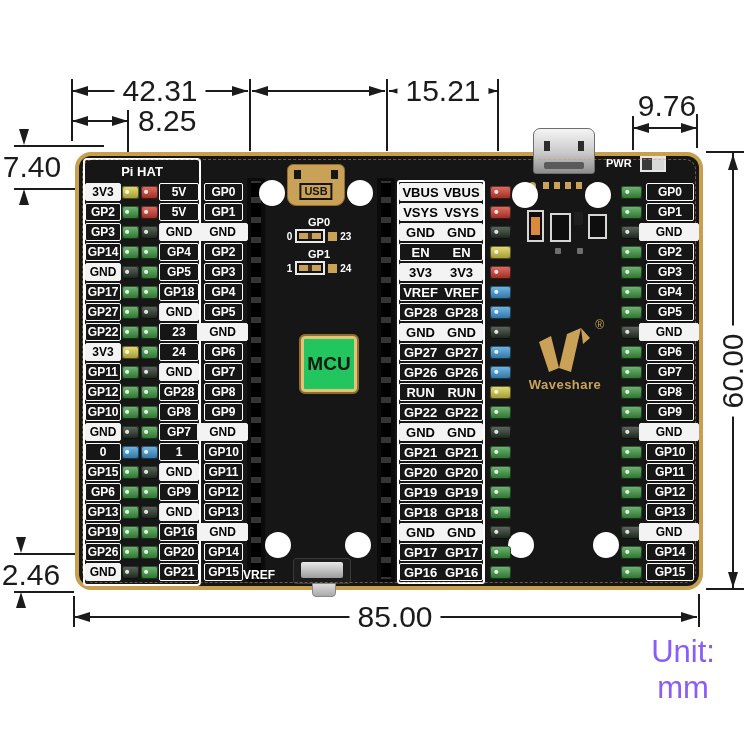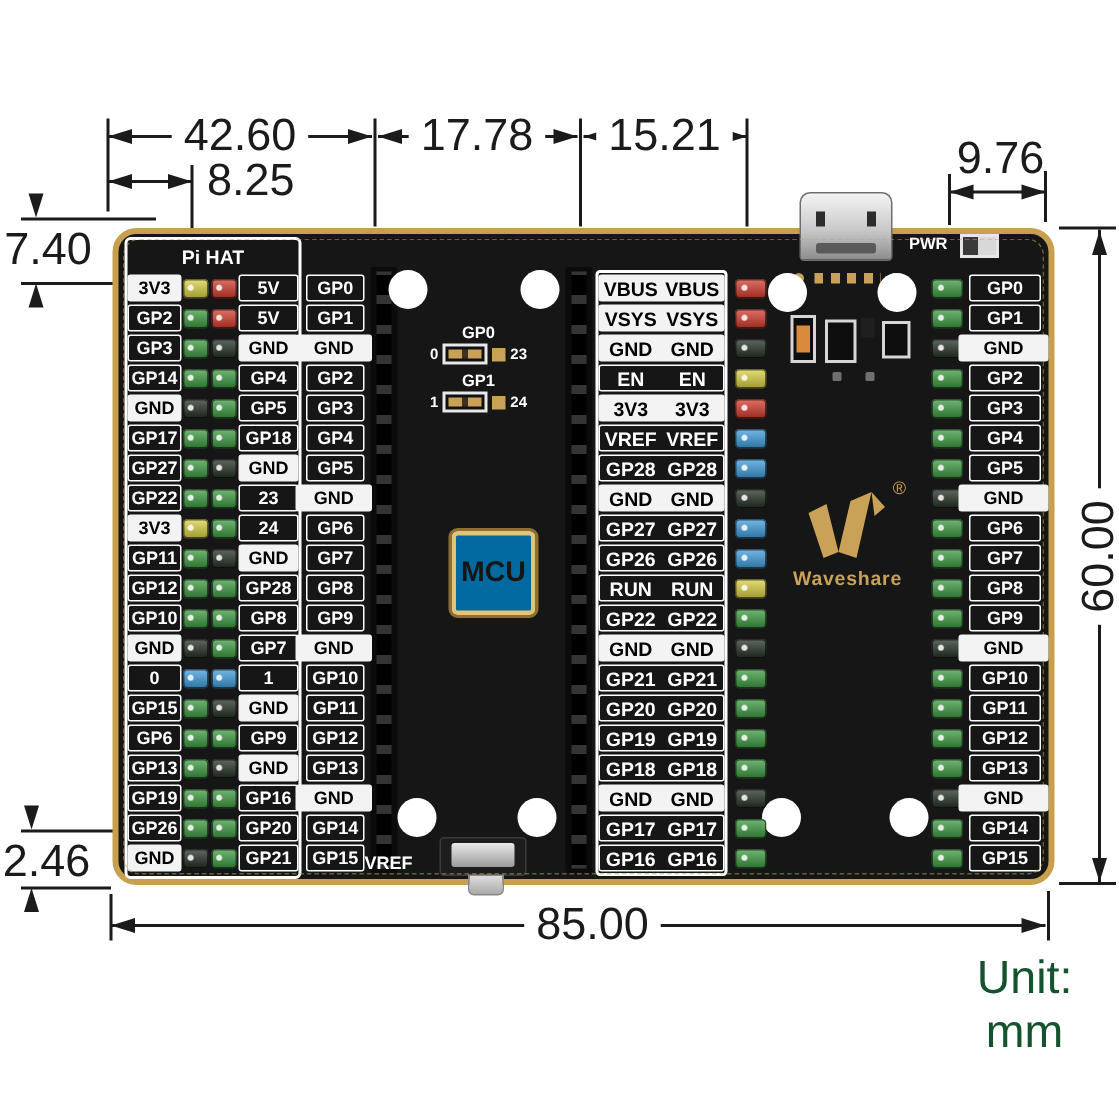--- a/index.html
+++ b/index.html
@@ -59,21 +59,21 @@
         align-items:center;color:#fff;font-size:13px;font-weight:700;}
   .prow span{flex:1;text-align:center;line-height:1;}
   .prow.wht{background:#f3f3f3;color:#000;border-color:#f3f3f3;}
   
   .usbpad{position:absolute;left:208px;top:8px;width:58px;height:42px;background:#c9a258;
           border-radius:6px 6px 9px 9px;border:1px solid #8f6f2e;}
   .usbpad .sq{position:absolute;top:5px;width:7px;height:9px;background:#161616;}
   .usbpad .usb-t{position:absolute;left:50%;bottom:5px;transform:translateX(-50%);
           border:2px solid #161616;color:#161616;font-size:11px;font-weight:700;
           padding:0 3px;line-height:13px;}
-  .mcu{position:absolute;left:220px;top:196px;width:60px;height:60px;background:#0369a1;
+  .mcu{position:absolute;left:220px;top:178px;width:60px;height:60px;background:#22c55e;
        border:2px solid #8f6f2e;box-shadow:inset 0 0 0 3px #e2c478;border-radius:6px;
        display:flex;align-items:center;justify-content:center;color:#161616;
        font-size:19px;font-weight:700;}
   .jlabel{position:absolute;width:84px;text-align:center;color:#fff;font-size:11px;
           font-weight:700;line-height:12px;}
   .jrow{position:absolute;width:84px;height:16px;display:flex;gap:3px;align-items:center;
         justify-content:center;color:#fff;font-size:10px;font-weight:700;}
   .jbox{width:30px;height:14px;border:2px solid #e8e8e8;background:#111;position:relative;}
   .jbox::before{content:"";position:absolute;inset:2px;
         background:linear-gradient(90deg,#c9a258 0 40%,#3a3122 40% 60%,#c9a258 60% 100%);}
@@ -103,38 +103,37 @@
   .reset-label{position:absolute;left:164px;top:412px;color:#fff;font-size:12px;font-weight:700;}
   .tact{position:absolute;left:214px;top:402px;width:58px;height:26px;background:#1d1d1d;
         border-radius:3px;border:1px solid #3a3a3a;}
   .tact::before{content:"";position:absolute;left:7px;right:7px;top:3px;bottom:5px;
         background:linear-gradient(180deg,#e9e9e9,#9c9c9c);border-radius:2px;}
   .tact::after{content:"";position:absolute;left:18px;top:24px;width:22px;height:12px;
         background:linear-gradient(180deg,#ddd,#aaa);border:1px solid #888;border-radius:0 0 4px 4px;}
   .board-title{position:absolute;left:300px;top:406px;width:124px;text-align:center;
         color:#c9a258;font-size:19px;font-weight:700;letter-spacing:.5px;}
   .unit-label{position:absolute;left:624px;top:634px;width:118px;text-align:center;
-        font-size:31px;color:#14532d;}
+        font-size:31px;color:#8b5cf6;}
 </style>
 </head>
 <body>
 
 <div class="page">
 
   <div class="dl" style="left:72px;top:90px;width:176px;height:2px"></div>
   <div class="dl" style="left:252px;top:90px;width:133px;height:2px"></div>
   <div class="dl" style="left:389px;top:90px;width:109px;height:2px"></div>
   <div class="arr arr-l" style="left:72px;top:86px"></div>
   <div class="arr arr-r" style="left:232px;top:86px"></div>
   <div class="arr arr-l" style="left:252px;top:86px"></div>
   <div class="arr arr-r" style="left:369px;top:86px"></div>
   <div class="arr arr-l" style="left:389px;top:86px"></div>
   <div class="arr arr-r" style="left:482px;top:86px"></div>
-  <span class="dlabel bgw" style="left:160px;top:91px">42.60</span>
-  <span class="dlabel bgw" style="left:318px;top:91px">17.78</span>
+  <span class="dlabel bgw" style="left:160px;top:91px">42.31</span>
   <span class="dlabel bgw" style="left:443px;top:91px">15.21</span>
 
   <div class="dl" style="left:72px;top:120px;width:56px;height:2px"></div>
   <div class="arr arr-l" style="left:72px;top:116px"></div>
   <div class="arr arr-r" style="left:112px;top:116px"></div>
   <span class="dlabel-left" style="left:138px;top:121px">8.25</span>
 
   <div class="dl" style="left:633px;top:127px;width:64px;height:2px"></div>
   <div class="arr arr-l" style="left:633px;top:123px"></div>
   <div class="arr arr-r" style="left:681px;top:123px"></div>
@@ -382,20 +381,25 @@
 
     <div class="hole" style="left:180px;top:24px"></div>
     <div class="hole" style="left:268px;top:24px"></div>
     <div class="hole" style="left:186px;top:376px"></div>
     <div class="hole" style="left:266px;top:376px"></div>
     <div class="hole" style="left:433px;top:26px"></div>
     <div class="hole" style="left:506px;top:26px"></div>
     <div class="hole" style="left:429px;top:376px"></div>
     <div class="hole" style="left:514px;top:376px"></div>
 
+    <div class="usbpad">
+      <span class="sq" style="left:6px"></span>
+      <span class="sq" style="right:6px"></span>
+      <span class="usb-t">USB</span>
+    </div>
     <div class="jlabel" style="left:198px;top:60px">GP0</div>
     <div class="jrow" style="left:198px;top:72px">
       <span>0</span>
       <span class="jbox"></span>
       <span class="jpad"></span>
       <span>23</span>
     </div>
     <div class="jlabel" style="left:198px;top:92px">GP1</div>
     <div class="jrow" style="left:198px;top:104px">
       <span>1</span>

